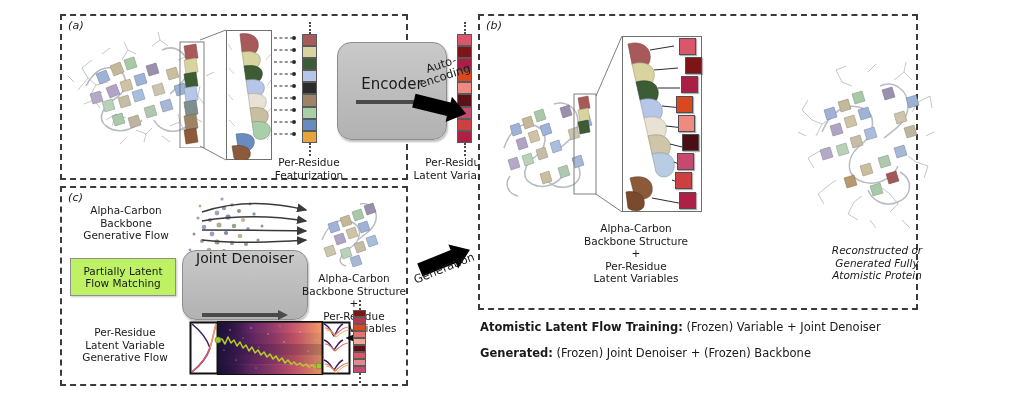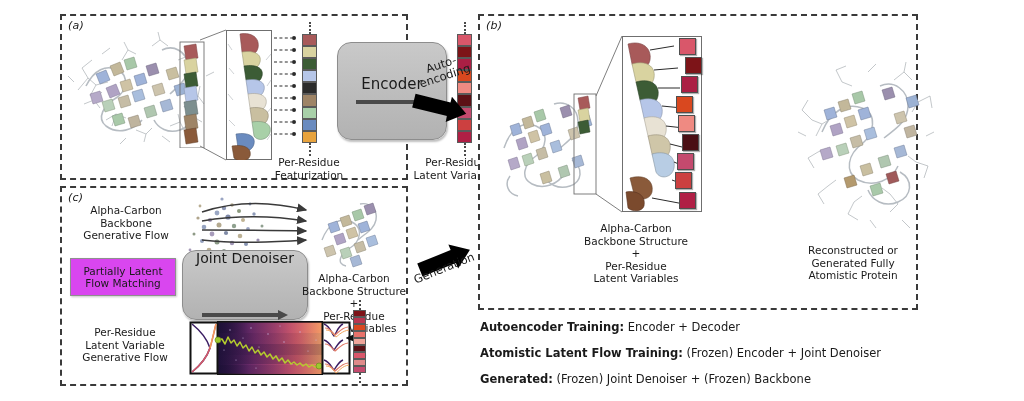--- a/index.html
+++ b/index.html
@@ -91,21 +91,21 @@
     font-size: 11.5px;
     color: #1a1a1a;
     white-space: pre-line;
     line-height: 12px;
     text-align: center;
   }
 
   
   .pinkbox {
     position: absolute;
-    background: #d946ef;
+    background: #bef264;
     border: 1px solid #8f8f8f;
     box-shadow: 1px 1px 2px rgba(0,0,0,0.22);
     display: flex; align-items: center; justify-content: center;
     text-align: center;
     font-size: 10.5px;
     line-height: 12.5px;
     color: #1a1a1a;
     white-space: pre-line;
   }
 
@@ -601,21 +601,21 @@
         <polygon points="88,112 98,109 101,119 91,122" fill="#a05a5a" stroke="#744242" stroke-width="0.5"></polygon>
         <polygon points="106,66 116,63 119,73 109,76" fill="#c0b5a0" stroke="#8b8274" stroke-width="0.5"></polygon>
       </g>
     </svg>
 
     <div class="caption" style="left:66px; top:206px; width:180px;">Alpha-Carbon
 Backbone Structure
 +
 Per-Residue
 Latent Variables</div>
-    <div class="caption" style="left:288px; top:228px; width:170px;">Reconstructed or
+    <div class="caption" style="left:312px; top:228px; width:170px;font-style:italic;">Reconstructed or
 Generated Fully
 Atomistic Protein</div>
   </div>
 
   <svg class="overlay">
 
     <g transform="translate(417,88) rotate(14)">
       <polygon points="0,6 36,6 36,0 54,13 36,26 36,20 0,20" fill="#000000"></polygon>
     </g>
 
@@ -624,23 +624,20 @@
     </g>
   </svg>
 
   <div class="arrow-label" style="left:412px; top:58px; width:62px; transform:rotate(-18deg); transform-origin:center;">Auto-
 encoding</div>
 
   <div class="arrow-label" style="left:406px; top:262px; width:76px; transform:rotate(-22deg); transform-origin:center;">Generation</div>
 
   <div id="legend">
     <div class="lrow">
-      <b>Autoencoder Training:</b><span class="rest"> Encoder + Decoder</span>
-    </div>
-    <div class="lrow">
-      <b>Atomistic Latent Flow Training:</b><span class="rest"> (Frozen) Encoder + Joint Denoiser</span>
+      <b>Atomistic Latent Flow Training:</b><span class="rest"> (Frozen) Variable + Joint Denoiser</span>
     </div>
     <div class="lrow">
       <b>Generated:</b><span class="rest"> (Frozen) Joint Denoiser + (Frozen) Backbone</span>
     </div>
   </div>
 
 </div>
 
 </body></html>

